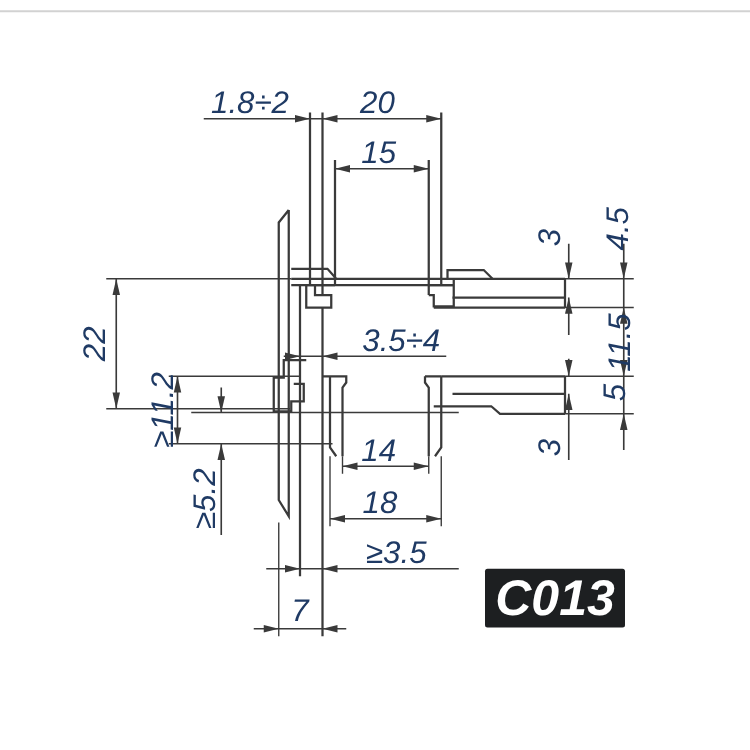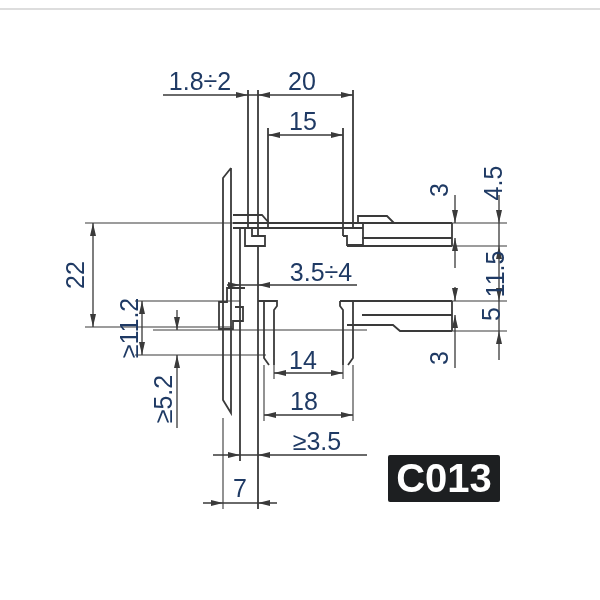--- a/index.html
+++ b/index.html
@@ -1,17 +1,17 @@
 <!DOCTYPE html>
 <html><head>
 <meta charset="utf-8">
 <style>
   html,body{margin:0;padding:0;background:#ffffff;}
   .stage{position:relative;width:600px;height:600px;background:#ffffff;overflow:hidden;
-         font-family:"Liberation Sans", sans-serif;}
+         font-family:"Liberation Sans", sans-serif;font-style:italic;}
   svg text{font-family:"Liberation Sans", sans-serif;fill:#1f3a64;font-size:25px;}
   svg text.badge-text{fill:#ffffff;font-weight:bold;font-size:40px;}
   .profile{stroke:#3a3a3a;stroke-width:1.8;fill:none;stroke-linejoin:miter;stroke-linecap:butt;}
   .dimline{stroke:#3a3a3a;stroke-width:1.3;fill:none;}
   .extline{stroke:#3a3a3a;stroke-width:1.1;fill:none;}
   .arrow{fill:#3a3a3a;stroke:none;}
   .pagerule{stroke:#d2d2d2;stroke-width:1.5;}
 </style>
 </head>
 <body>

